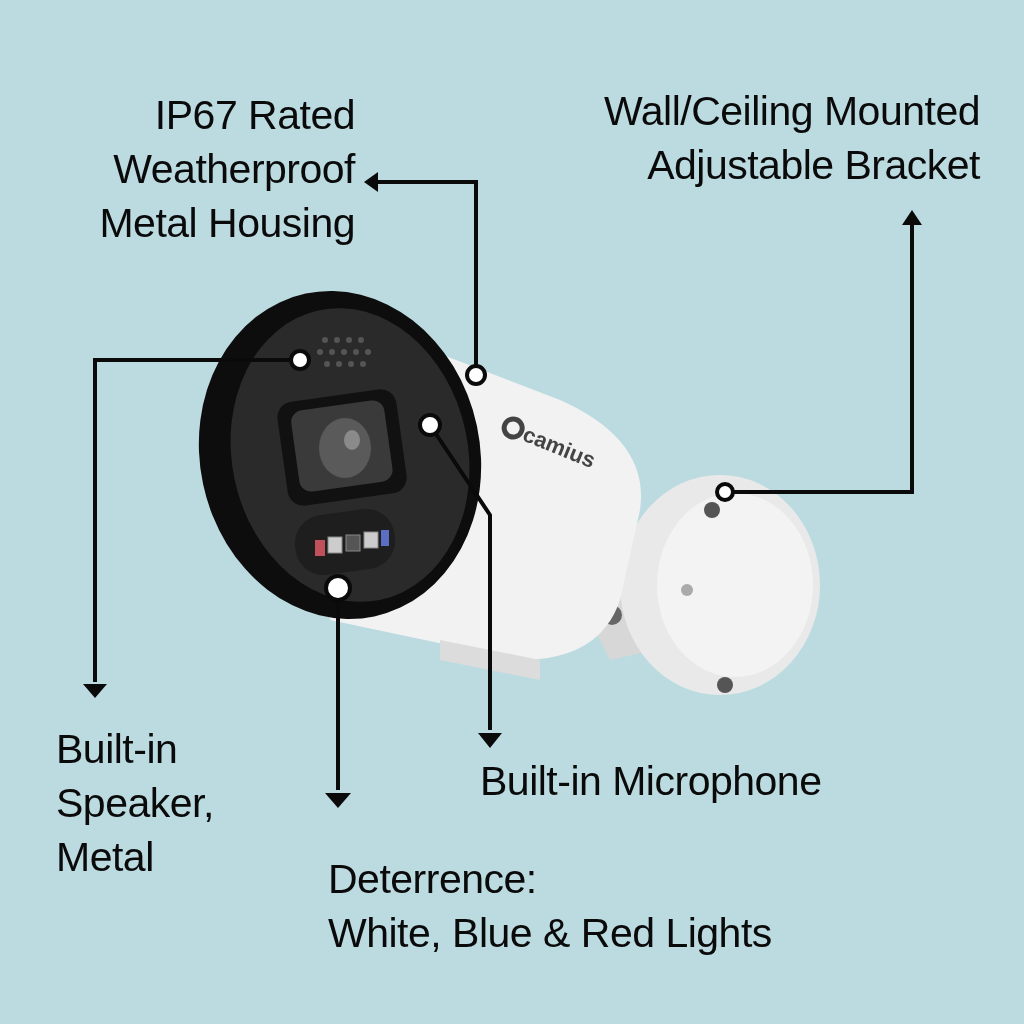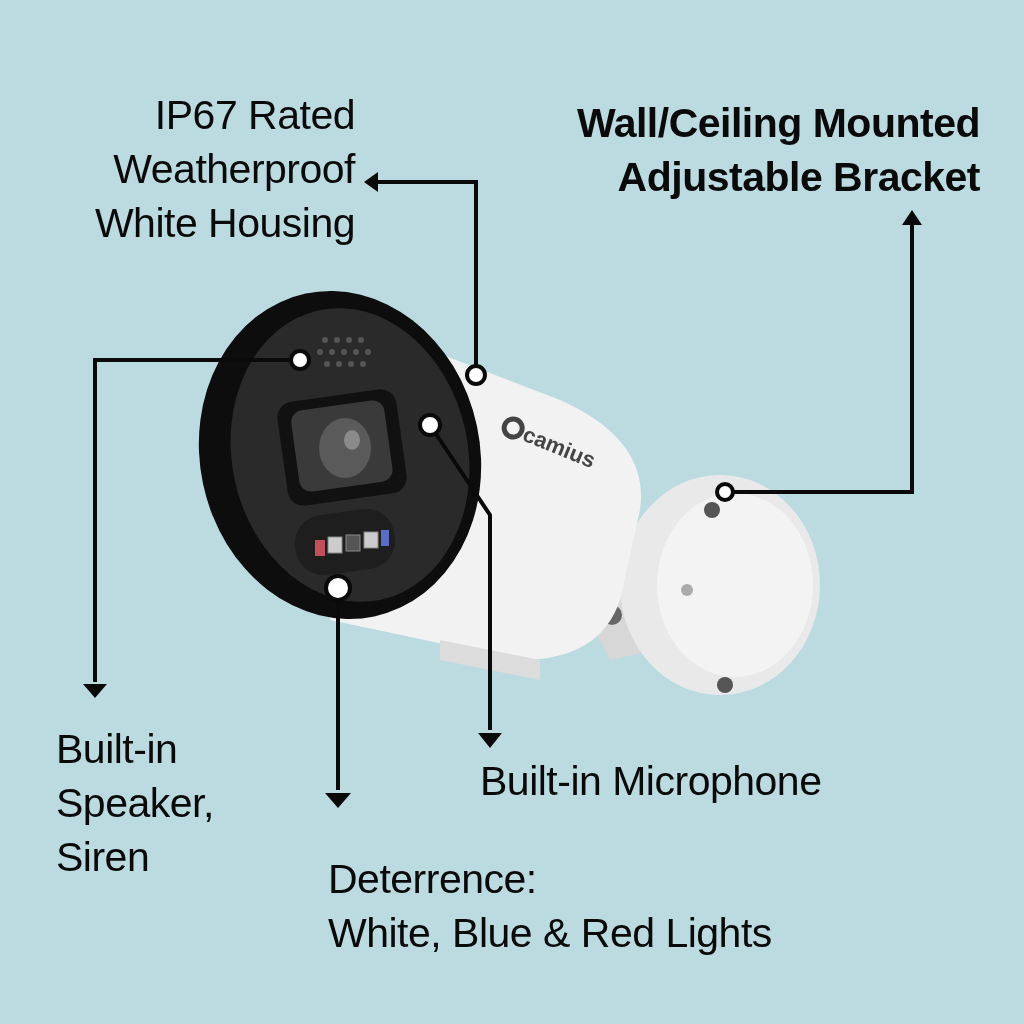--- a/index.html
+++ b/index.html
@@ -81,21 +81,21 @@
     <circle cx="476" cy="375" r="9"></circle>
     <circle cx="725" cy="492" r="8"></circle>
     <circle cx="300" cy="360" r="9"></circle>
     <circle cx="430" cy="425" r="10"></circle>
     <circle cx="338" cy="588" r="12"></circle>
   </g>
 </svg>
 
 <div class="lbl r" style="left:40px;top:88px;width:315px;">IP67 Rated
 Weatherproof
-White Housing</div>
-<div class="lbl r" style="left:500px;top:96px;width:480px;font-weight:bold;">Wall/Ceiling Mounted
+Metal Housing</div>
+<div class="lbl r" style="left:500px;top:84px;width:480px;">Wall/Ceiling Mounted
 Adjustable Bracket</div>
 <div class="lbl" style="left:56px;top:722px;width:230px;">Built-in
 Speaker,
-Siren</div>
+Metal</div>
 <div class="lbl" style="left:480px;top:754px;width:440px;">Built-in Microphone</div>
 <div class="lbl" style="left:328px;top:852px;width:560px;">Deterrence:
 White, Blue &amp; Red Lights</div>
 
 </body></html>

